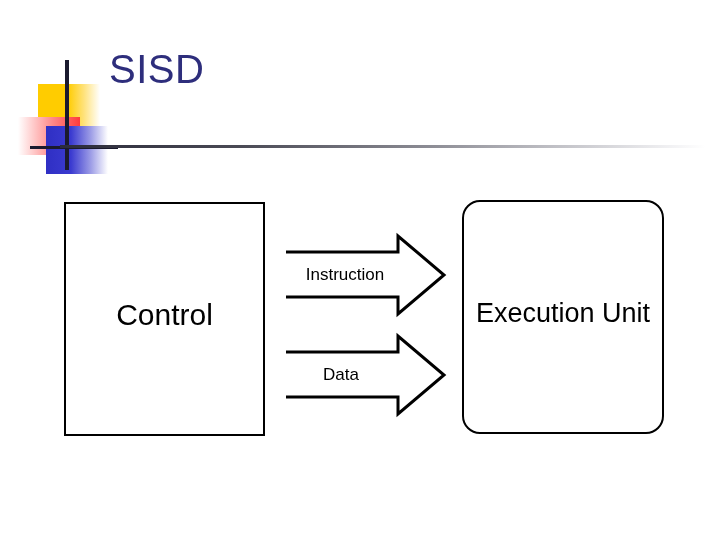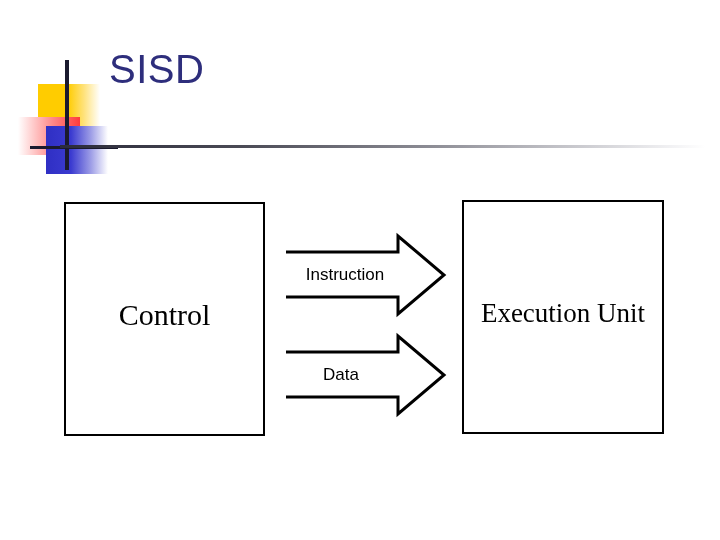--- a/index.html
+++ b/index.html
@@ -103,23 +103,24 @@
     left: 64px;
     top: 202px;
     width: 201px;
     height: 234px;
   }
   #box-exec {
     left: 462px;
     top: 200px;
     width: 202px;
     height: 234px;
+    border-radius: 18px;
   }
   .unit-label {
-    font-family: Liberation Serif, serif;
+    font-family: Liberation Sans, sans-serif;
     color: #000000;
     white-space: nowrap;
     line-height: 1;
   }
   #label-control {
     font-size: 30px;
     position: relative;
     top: -4px;
   }
   #label-exec {

